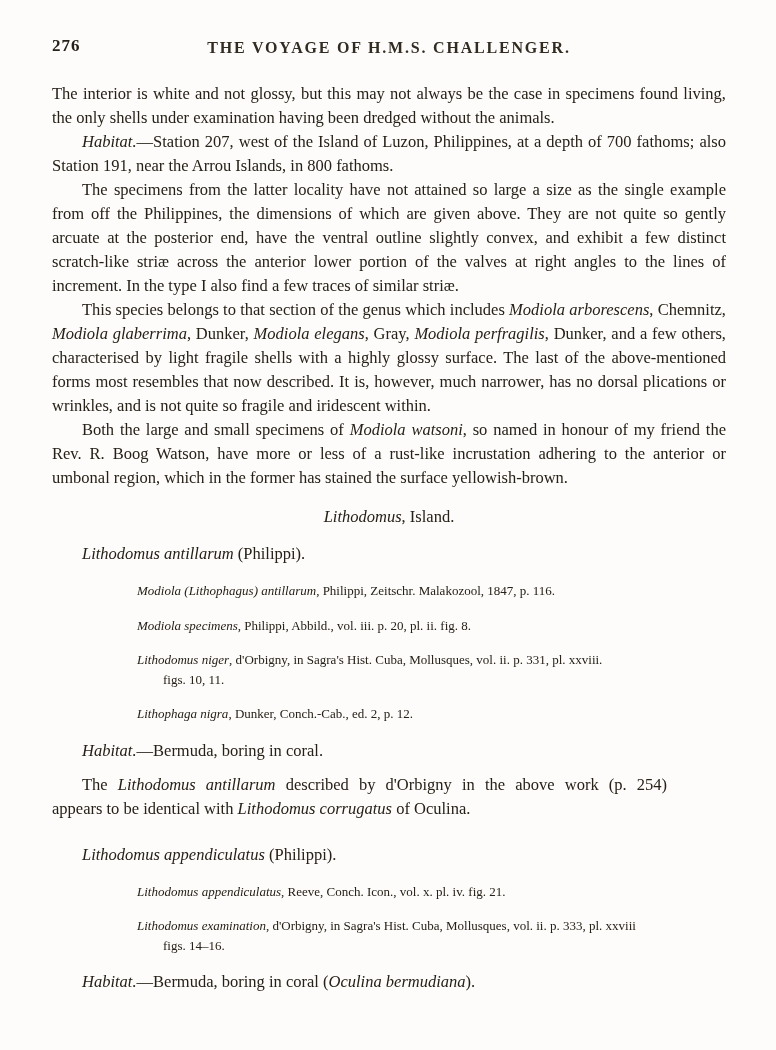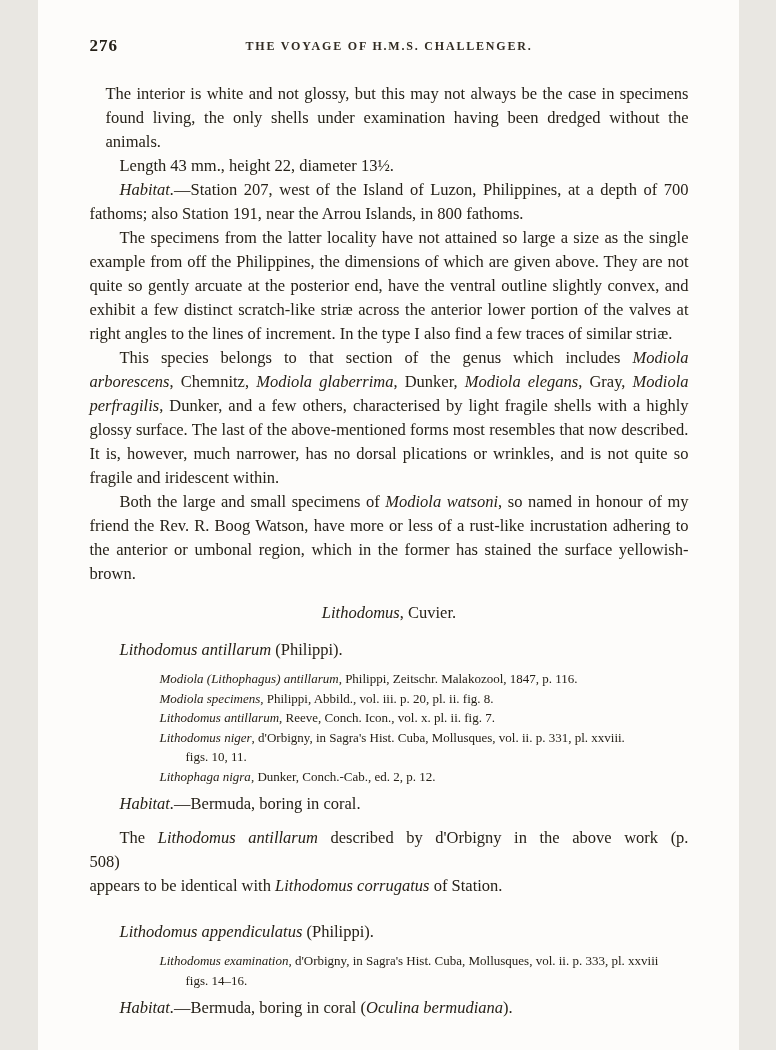--- a/index.html
+++ b/index.html
@@ -1,95 +1,94 @@
 <!DOCTYPE html>
 <html><head>
 <meta charset="utf-8">
 <style>
   * { box-sizing: border-box; }
   html, body { margin: 0; padding: 0; background: #e9e7e2; }
   .page {
-    width: 701px;
+    width: 776px;
     height: 1050px;
     margin: 0 auto;
     background: #fdfcfa;
     color: #262118;
     font-family: "Liberation Serif", "DejaVu Serif", serif;
     padding: 36px 50px 0 52px;
     position: relative;
     overflow: hidden;
   }
   .page-header { position: relative; height: 24px; margin-bottom: 22px; }
   .page-number {
     position: absolute; left: 0; top: 0;
     font-size: 17px; font-weight: 700; letter-spacing: 1px;
   }
   .running-title {
     position: absolute; left: 0; right: 0; top: 3px;
     text-align: center;
-    font-size: 12px; font-weight: 700; letter-spacing: 1.8px;
+    font-size: 16px; font-weight: 700; letter-spacing: 1.8px;
     color: #312b22;
   }
   .body-text { font-size: 16.5px; line-height: 24px; text-align: justify; }
   .para { margin: 0; text-indent: 30px; }
-  .para.no-indent { text-indent: 0; margin-left: 16px; }
+  .para.no-indent { text-indent: 0; }
   .spread::first-line { word-spacing: 6px; }
   .genus-heading { margin: 15px 0 13px; text-align: center; text-indent: 0; }
   .species-heading { margin: 12px 0 7px; text-indent: 0; padding-left: 30px; text-align: left; }
   .synonymy {
     margin: 2px 0 6px 70px;
     font-size: 13px; line-height: 19.5px;
     text-align: left;
   }
-  .synonymy .entry { margin: 0; padding-left: 26px; text-indent: -26px; }
+  .synonymy .entry { margin: 15px; padding-left: 26px; text-indent: -26px; }
   .habitat { margin: 6px 0 10px; text-indent: 30px; text-align: left; }
   i { }
 </style>
 </head>
 <body>
 
 <div class="page">
 
   <header class="page-header">
     <span class="page-number">276</span>
     <span class="running-title">THE VOYAGE OF H.M.S. CHALLENGER.</span>
   </header>
 
   <main class="body-text">
 
     <p class="para no-indent"><span>The interior is white and not glossy, but this may not always be the case in specimens found living, the only shells under examination having been dredged without the animals.</span></p>
 
-    <p class="para"><span>Length 43 mm., height 22, diameter 13½.</span></p>
 
     <p class="para"><i>Habitat.</i><span>—Station 207, west of the Island of Luzon, Philippines, at a depth of 700 fathoms; also Station 191, near the Arrou Islands, in 800 fathoms.</span></p>
 
     <p class="para"><span>The specimens from the latter locality have not attained so large a size as the single example from off the Philippines, the dimensions of which are given above.  They are not quite so gently arcuate at the posterior end, have the ventral outline slightly convex, and exhibit a few distinct scratch-like striæ across the anterior lower portion of the valves at right angles to the lines of increment.  In the type I also find a few traces of similar striæ.</span></p>
 
     <p class="para"><span>This species belongs to that section of the genus which includes </span><i>Modiola arborescens</i><span>, Chemnitz, </span><i>Modiola glaberrima</i><span>, Dunker, </span><i>Modiola elegans</i><span>, Gray, </span><i>Modiola perfragilis</i><span>, Dunker, and a few others, characterised by light fragile shells with a highly glossy surface.  The last of the above-mentioned forms most resembles that now described.  It is, however, much narrower, has no dorsal plications or wrinkles, and is not quite so fragile and iridescent within.</span></p>
 
     <p class="para"><span>Both the large and small specimens of </span><i>Modiola watsoni</i><span>, so named in honour of my friend the Rev. R. Boog Watson, have more or less of a rust-like incrustation adhering to the anterior or umbonal region, which in the former has stained the surface yellowish-brown.</span></p>
 
-    <p class="para genus-heading"><i>Lithodomus</i><span>, Cuvier.</span></p>
+    <p class="para genus-heading"><i>Lithodomus</i><span>, Island.</span></p>
 
     <p class="para species-heading"><i>Lithodomus antillarum</i><span> (Philippi).</span></p>
 
     <div class="synonymy">
       <p class="entry"><i>Modiola (Lithophagus) antillarum</i><span>, Philippi, Zeitschr. Malakozool, 1847, p. 116.</span></p>
       <p class="entry"><i>Modiola specimens</i><span>, Philippi, Abbild., vol. iii. p. 20, pl. ii. fig. 8.</span></p>
-      <p class="entry"><i>Lithodomus antillarum</i><span>, Reeve, Conch. Icon., vol. x. pl. ii. fig. 7.</span></p>
       <p class="entry"><i>Lithodomus niger</i><span>, d'Orbigny, in Sagra's Hist. Cuba, Mollusques, vol. ii. p. 331, pl. xxviii.</span><br><span>figs. 10, 11.</span></p>
       <p class="entry"><i>Lithophaga nigra</i><span>, Dunker, Conch.-Cab., ed. 2, p. 12.</span></p>
     </div>
 
     <p class="para habitat"><i>Habitat.</i><span>—Bermuda, boring in coral.</span></p>
 
-    <p class="para spread" style="margin-top:10px;"><span>The </span><i>Lithodomus antillarum</i><span> described by d'Orbigny in the above work (p. 508)</span><br><span>appears to be identical with </span><i>Lithodomus corrugatus</i><span> of Station.</span></p>
+    <p class="para spread" style="margin-top:10px;"><span>The </span><i>Lithodomus antillarum</i><span> described by d'Orbigny in the above work (p. 254)</span><br><span>appears to be identical with </span><i>Lithodomus corrugatus</i><span> of Oculina.</span></p>
 
     <p class="para species-heading" style="margin-top:22px;"><i>Lithodomus appendiculatus</i><span> (Philippi).</span></p>
 
     <div class="synonymy">
+      <p class="entry"><i>Lithodomus appendiculatus</i><span>, Reeve, Conch. Icon., vol. x. pl. iv. fig. 21.</span></p>
       <p class="entry"><i>Lithodomus examination</i><span>, d'Orbigny, in Sagra's Hist. Cuba, Mollusques, vol. ii. p. 333, pl. xxviii</span><br><span>figs. 14–16.</span></p>
     </div>
 
     <p class="para habitat"><i>Habitat.</i><span>—Bermuda, boring in coral (</span><i>Oculina bermudiana</i><span>).</span></p>
 
   </main>
 </div>
 
 </body></html>

